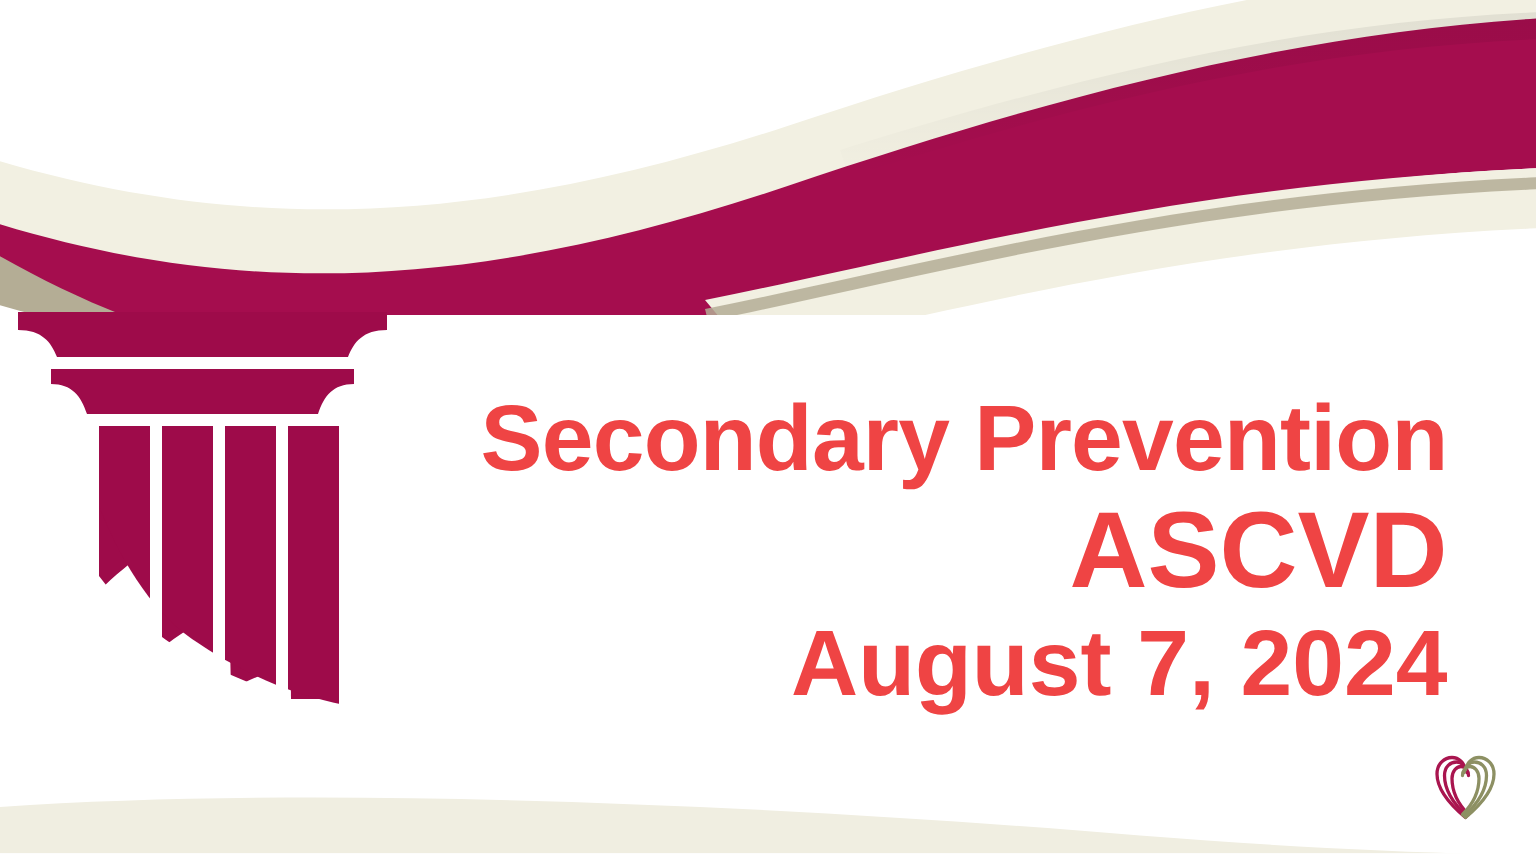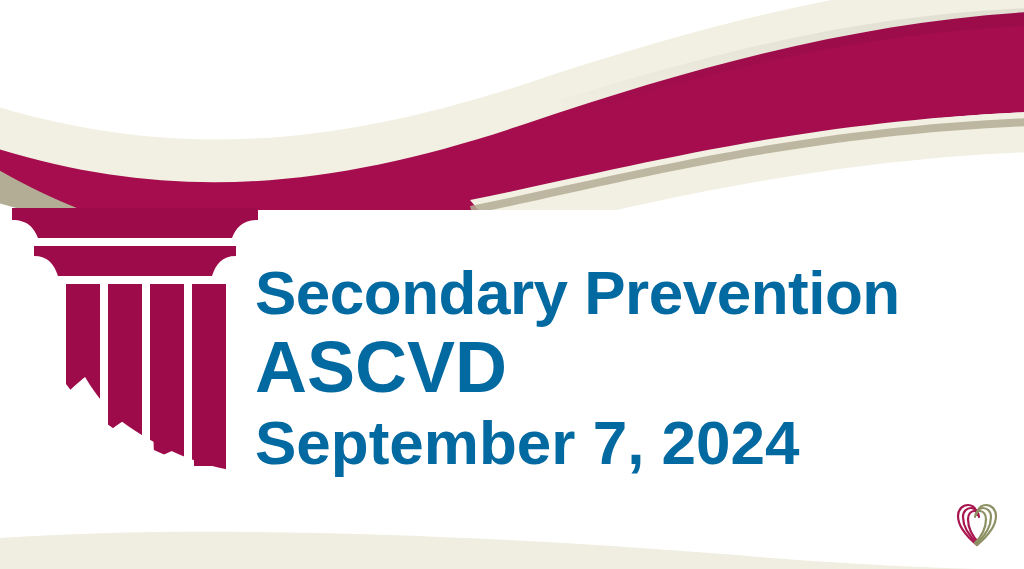--- a/index.html
+++ b/index.html
@@ -56,22 +56,22 @@
     height: 272px;
     display: block;
   }
 
   
   .title-block {
     position: absolute;
     left: 255px;
     top: 258px;
     width: 710px;
-    text-align: left;
-    color: #0369a1;
+    text-align: right;
+    color: #ef4444;
     font-family: "Liberation Sans Narrow", "Liberation Sans", "DejaVu Sans Condensed", "DejaVu Sans", sans-serif;
     font-weight: bold;
     line-height: 1.12;
   }
   .title-line {
     display: block;
     white-space: nowrap;
   }
   .title-line-1 {
     font-size: 62px;
@@ -211,21 +211,21 @@
         <rect x="142" y="86" width="34" height="190"></rect>
         <rect x="184" y="86" width="34" height="190"></rect>
       </g>
     </svg>
 
   </div>
 
   <div class="title-block">
     <span class="title-line title-line-1">Secondary Prevention</span>
     <span class="title-line title-line-2">ASCVD</span>
-    <span class="title-line title-line-3">September 7, 2024</span>
+    <span class="title-line title-line-3">August 7, 2024</span>
   </div>
 
   <svg class="footer-svg" viewBox="0 0 1024 70" preserveAspectRatio="none">
     <path fill="#F0EEE1" d="M 0,39 C 220,24 520,38 760,58 C 860,66 950,70 1024,71
              L 1024,72 L 0,72 Z"></path>
   </svg>
 
   <div class="heart-mark">
     <svg class="heart-svg" viewBox="0 0 44 48">
       <g fill="none" stroke-width="2.2" stroke-linecap="round">

